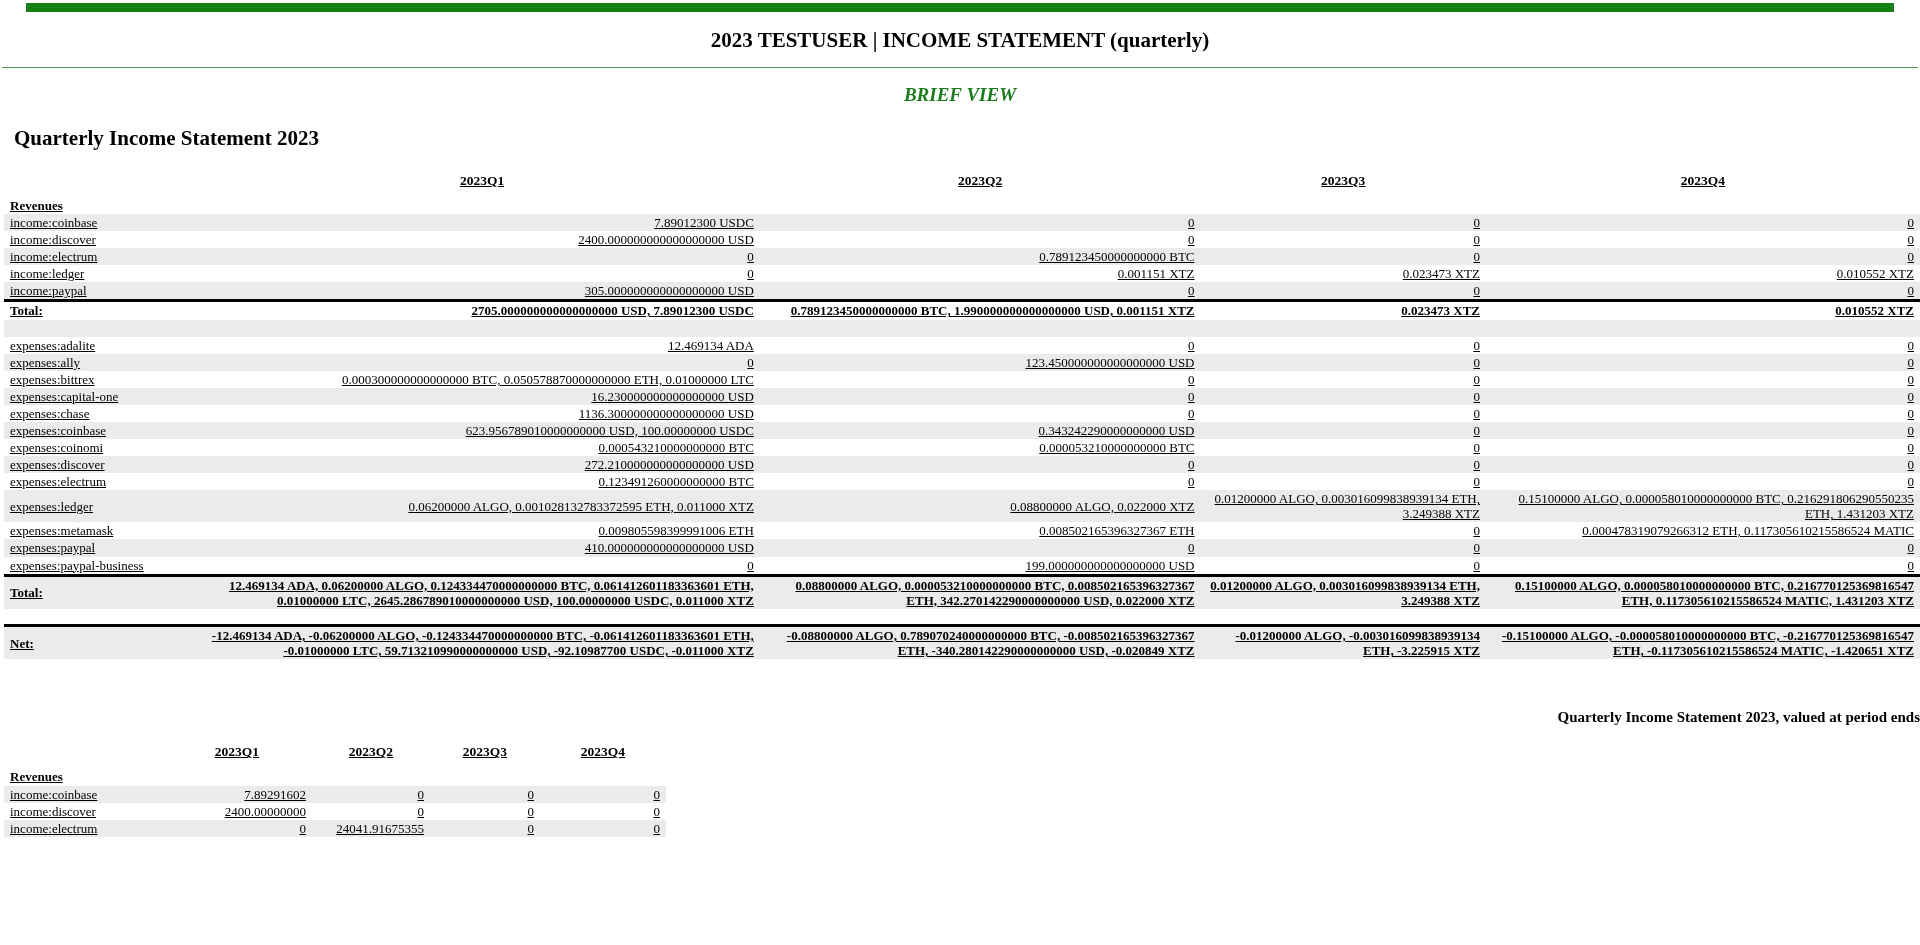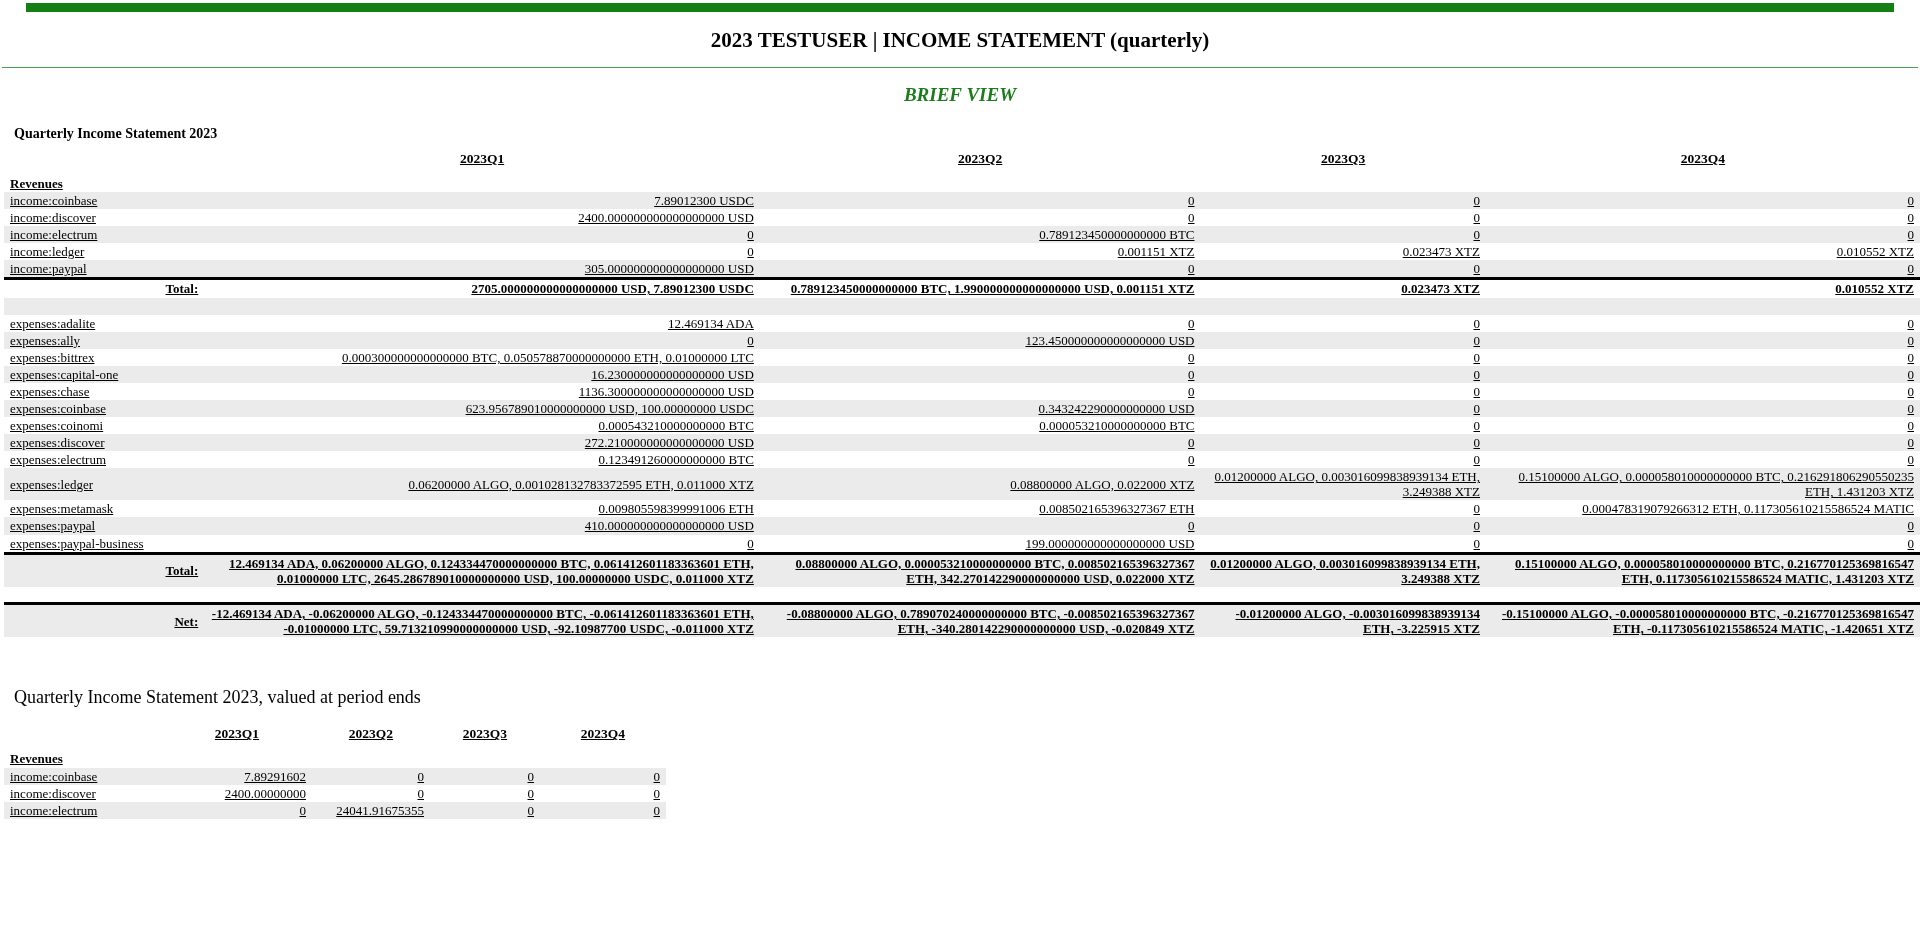--- a/index.html
+++ b/index.html
@@ -9,33 +9,33 @@
     --stripe:#ebebeb;
   }
   *{box-sizing:border-box;}
   html,body{margin:0;padding:0;background:#ffffff;color:#000;
     font-family:"Liberation Serif","DejaVu Serif",serif;}
   .topbar{height:9px;background:var(--bar);margin:3px 26px 0 26px;}
   h1.pagetitle{font-size:21px;font-weight:bold;text-align:center;margin:16px 10px 14px 10px;}
   hr.greenrule{border:0;border-top:1px solid var(--rule);margin:0 2px;}
   .brief{color:var(--accent);font-weight:bold;font-style:italic;text-align:center;
     font-size:19px;margin:16px 0 4px 0;}
-  h2.secheading{font-size:14px;font-weight:bold;margin:20px 0 7px 14px;}
-  h2.secheading2{font-size:18px;font-weight:normal;margin:50px 0 16px 14px;}
+  h2.secheading{font-size:21px;font-weight:bold;margin:20px 0 20px 14px;}
+  h2.secheading2{font-size:15px;font-weight:bold;margin:50px 0 16px 14px;text-align:right;}
   table.stmt{border-collapse:collapse;margin:0 4px;font-size:13px;table-layout:fixed;text-decoration:underline;}
   table#t1{width:calc(100% - 4px);}
   table#t2{width:662px;}
   table.stmt th{font-weight:bold;text-align:center;font-size:13.5px;padding:2px 6px 8px 6px;}
   table.stmt td{padding:1px 6px;line-height:1.16;vertical-align:middle;}
   table.stmt tbody tr:nth-child(even){background:var(--stripe);}
   td.account{text-align:left;white-space:nowrap;overflow:hidden;}
   td.num{text-align:right;}
   tr.section td{font-weight:bold;}
   tr.total{border-top:3px solid #000;}
-  tr.total td{font-weight:bold;text-align:right;}
+  tr.total td{font-weight:bold;}
   tr.spacer td{height:17px;padding:0;}
 </style>
 </head>
 <body>
 
 <div class="topbar"></div>
 
 <h1 class="pagetitle">2023 TESTUSER | INCOME STATEMENT (quarterly)</h1>
 
 <hr class="greenrule">

